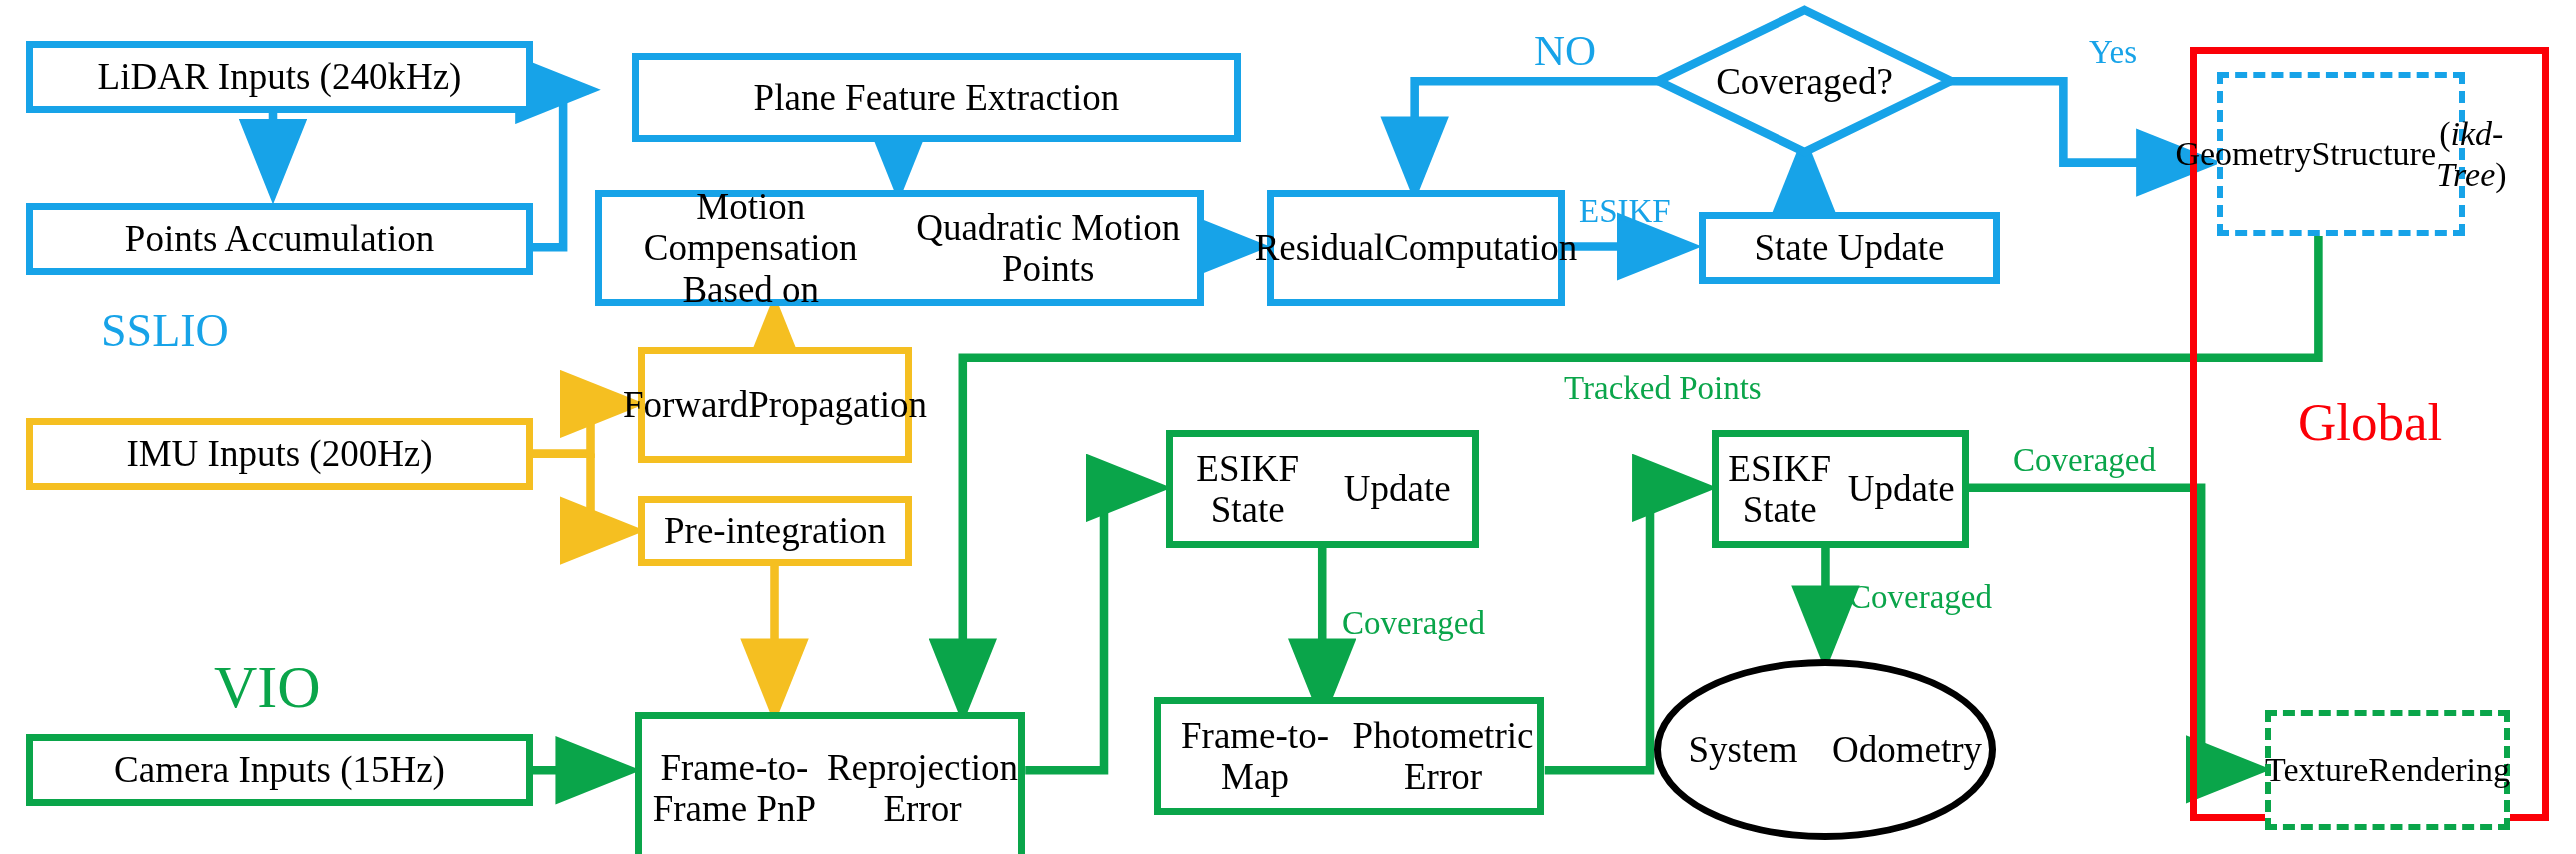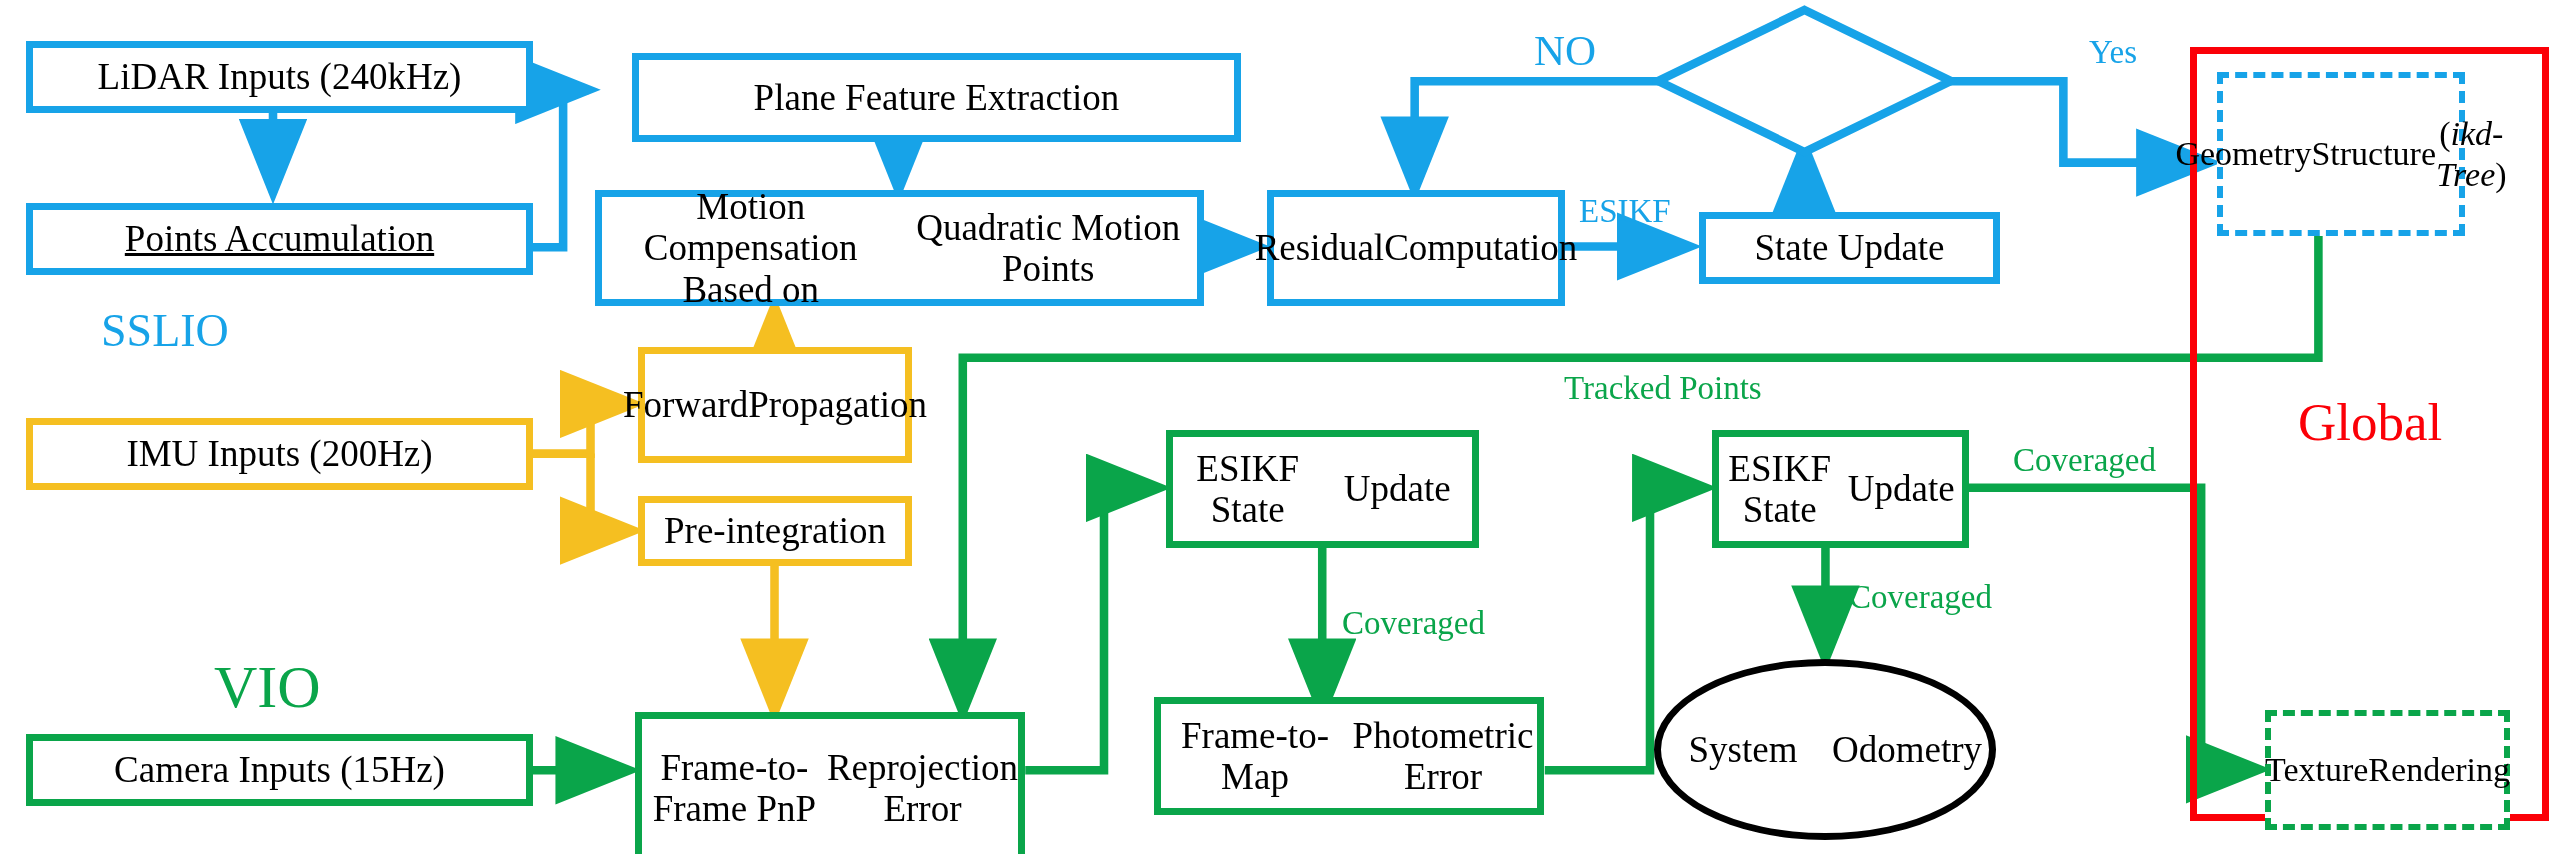--- a/index.html
+++ b/index.html
@@ -123,39 +123,40 @@
   </svg>
 
   <div class="node red-box" style="left:2190px; top:47px; width:359px; height:774px;"></div>
 
   <div class="grouplabel lbl-red stack" style="left:2229px; top:394px; width:282px; font-size:53px; line-height:1.08;">
     <div>Global</div>
   </div>
 
   <div class="node blue-box" style="left:26px; top:41px; width:507px; height:72px; font-size:37px;">LiDAR Inputs (240kHz)</div>
 
-  <div class="node blue-box" style="left:26px; top:203px; width:507px; height:72px; font-size:37px;text-decoration:underline;">Points Accumulation</div>
+  <div class="node blue-box" style="left:26px; top:203px; width:507px; height:72px; font-size:37px;">Points Accumulation</div>
 
   <div class="node blue-box" style="left:595px; top:53px; width:609px; height:89px; font-size:37px;margin-left:37px;">Plane Feature Extraction</div>
 
   <div class="node blue-box stack" style="left:595px; top:190px; width:609px; height:116px; font-size:37px;">
     <div>Motion Compensation Based on</div>
     <div>Quadratic Motion Points</div>
   </div>
 
   <div class="node blue-box stack" style="left:1267px; top:190px; width:298px; height:116px; font-size:37px;">
     <div>Residual</div>
     <div>Computation</div>
   </div>
 
   <div class="node blue-box" style="left:1699px; top:212px; width:301px; height:72px; font-size:37px;">State Update</div>
 
   <svg style="position:absolute; left:1652px; top:4.3px; width:305px; height:154px;" viewBox="0 0 356 180">
     <polygon points="178,7 349,90 178,173 7,90" fill="#ffffff" stroke="#17a3e8" stroke-width="10"></polygon>
   </svg>
+  <div class="node" style="left:1652px; top:4.3px; width:305px; height:154px; font-size:37px; background:transparent; border:none;">Coveraged?</div>
 
   <div class="node blue-dash stack" style="left:2217px; top:72px; width:248px; height:164px; font-size:34px; line-height:1.22;">
     <div>Geometry</div>
     <div>Structure</div>
     <div><span>(</span><span class="ital">ikd-Tree</span><span>)</span></div>
   </div>
 
   <div class="node yellow-box" style="left:26px; top:418px; width:507px; height:72px; font-size:37px;">IMU Inputs (200Hz)</div>
 
   <div class="node yellow-box stack" style="left:638px; top:347px; width:274px; height:116px; font-size:37px;">

